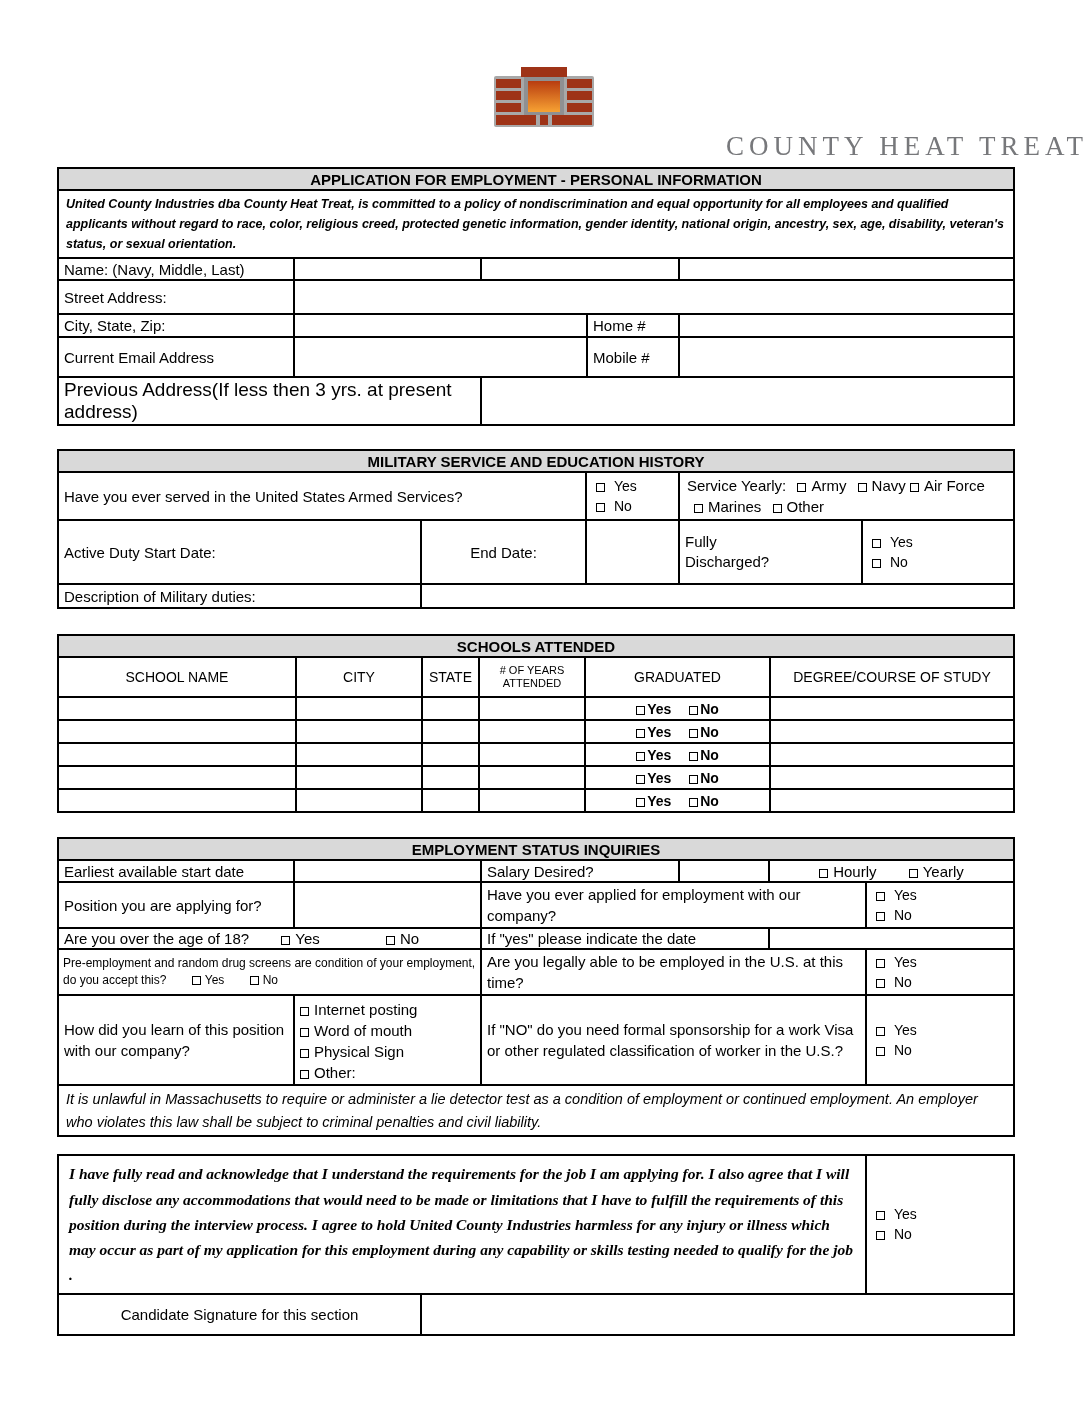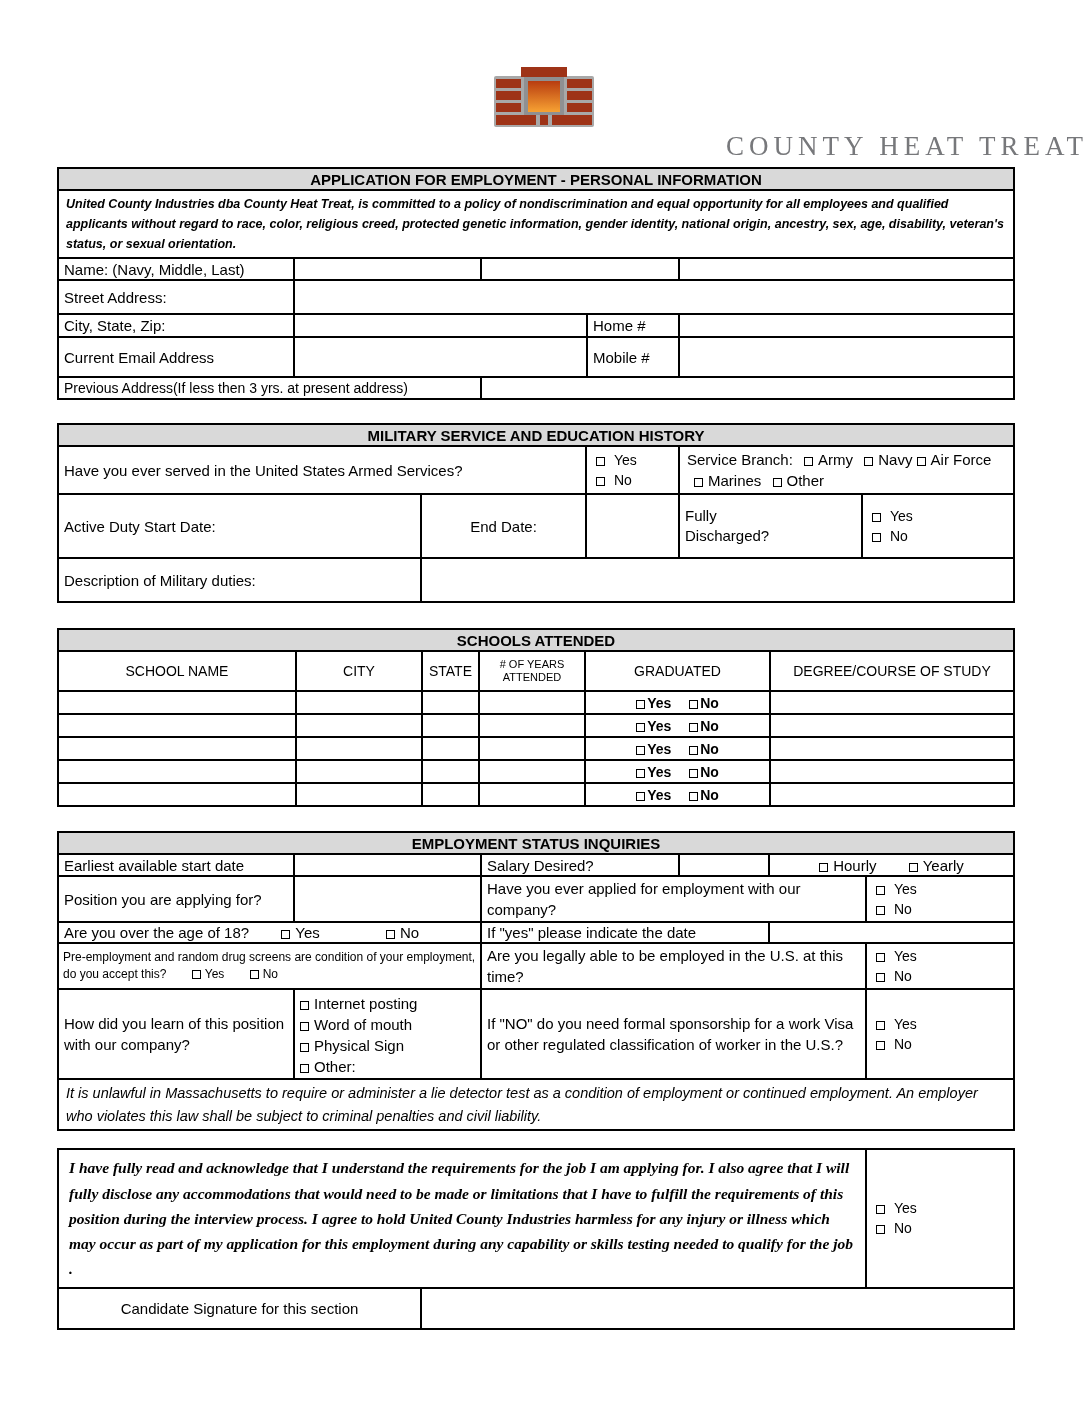--- a/index.html
+++ b/index.html
@@ -43,21 +43,21 @@
   .cbl { white-space:nowrap; }
   
   .yn { font-size:14px; padding-left:9px; vertical-align:middle; }
   .yn .ynrow { line-height:20px; }
   .yn .cb { margin-right:9px; }
   
   .policy {
     font-weight:bold; font-style:italic; font-size:12.5px;
     line-height:1.6; padding:3px 7px; vertical-align:top;
   }
-  .prev-label { font-size:14px; }
+  .prev-label { font-size:19px; }
   
   .branch-cell { line-height:21px; padding:2px 7px; }
   .branch-cell .cbl { margin-left:7px; }
   .narrow-wrap { display:inline-block; max-width:88px; line-height:20px; }
   .center { text-align:center; }
   
   .t-schools .colhead { text-align:center; font-size:14px; height:40px; padding:1px 2px; }
   .t-schools .colhead.small { font-size:11px; line-height:1.25; }
   .t-schools td.data { height:23px; }
   .grad { text-align:center; font-size:14px;font-weight:bold; }
@@ -170,39 +170,39 @@
         <tr>
           <td class="sec-header" colspan="5">MILITARY SERVICE AND EDUCATION HISTORY</td>
         </tr>
     <tr style="height:44px">
       <td colspan="2">Have you ever served in the United States Armed Services?</td>
       <td class="yn">
         <div class="ynrow"><span class="cb"></span><span>Yes</span></div>
         <div class="ynrow"><span class="cb"></span><span>No</span></div>
       </td>
       <td class="branch-cell" colspan="2">
-        <span>Service Branch:</span>
+        <span>Service Yearly:</span>
         <span class="cbl"><span class="cb"></span><span>Army</span></span>
         <span class="cbl"><span class="cb"></span><span>Navy</span></span>
         <span class="cbl" style="margin-left:0"><span class="cb"></span><span>Air Force</span></span>
         <span class="cbl"><span class="cb"></span><span>Marines</span></span>
         <span class="cbl"><span class="cb"></span><span>Other</span></span>
       </td>
     </tr>
     <tr style="height:64px">
       <td>Active Duty Start Date:</td>
       <td class="center">End Date:</td>
       <td></td>
       <td><span class="narrow-wrap">Fully Discharged?</span></td>
       <td class="yn">
         <div class="ynrow"><span class="cb"></span><span>Yes</span></div>
         <div class="ynrow"><span class="cb"></span><span>No</span></div>
       </td>
     </tr>
-    <tr style="height:44px">
+    <tr style="height:24px">
       <td>Description of Military duties:</td>
       <td colspan="4"></td>
     </tr>
   </tbody>
     </table>
 
   <table class="t-schools">
     <colgroup>
         <col style="width:238px">
         <col style="width:126px">

